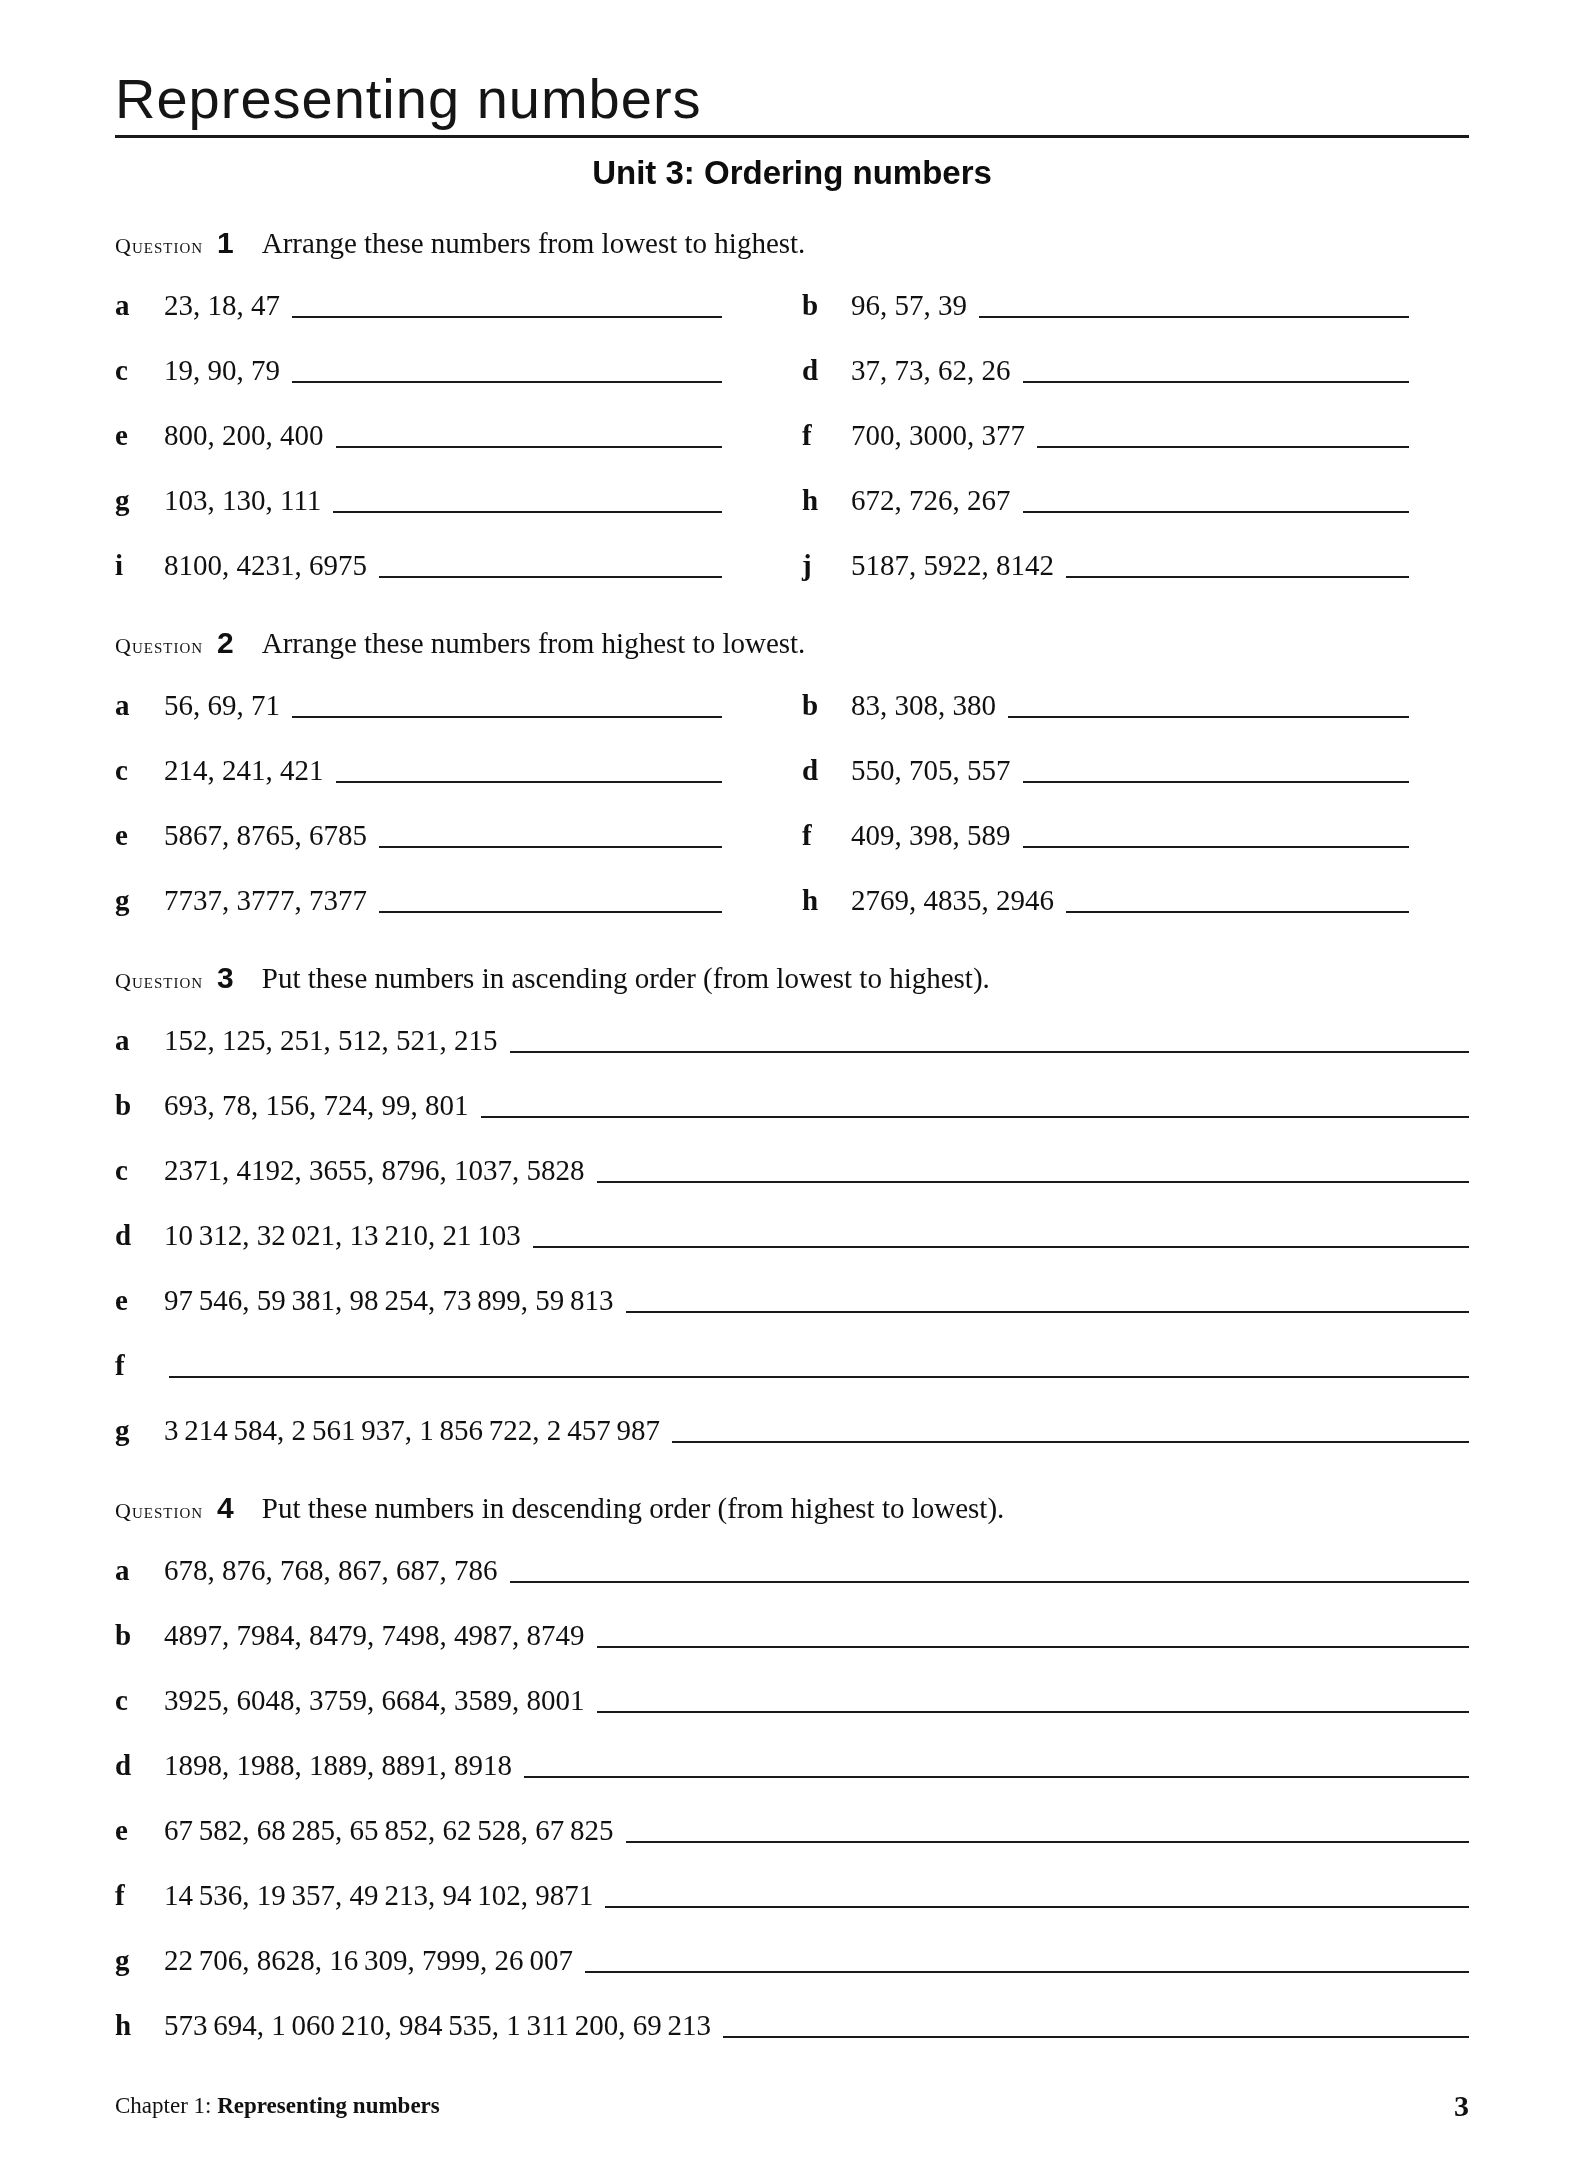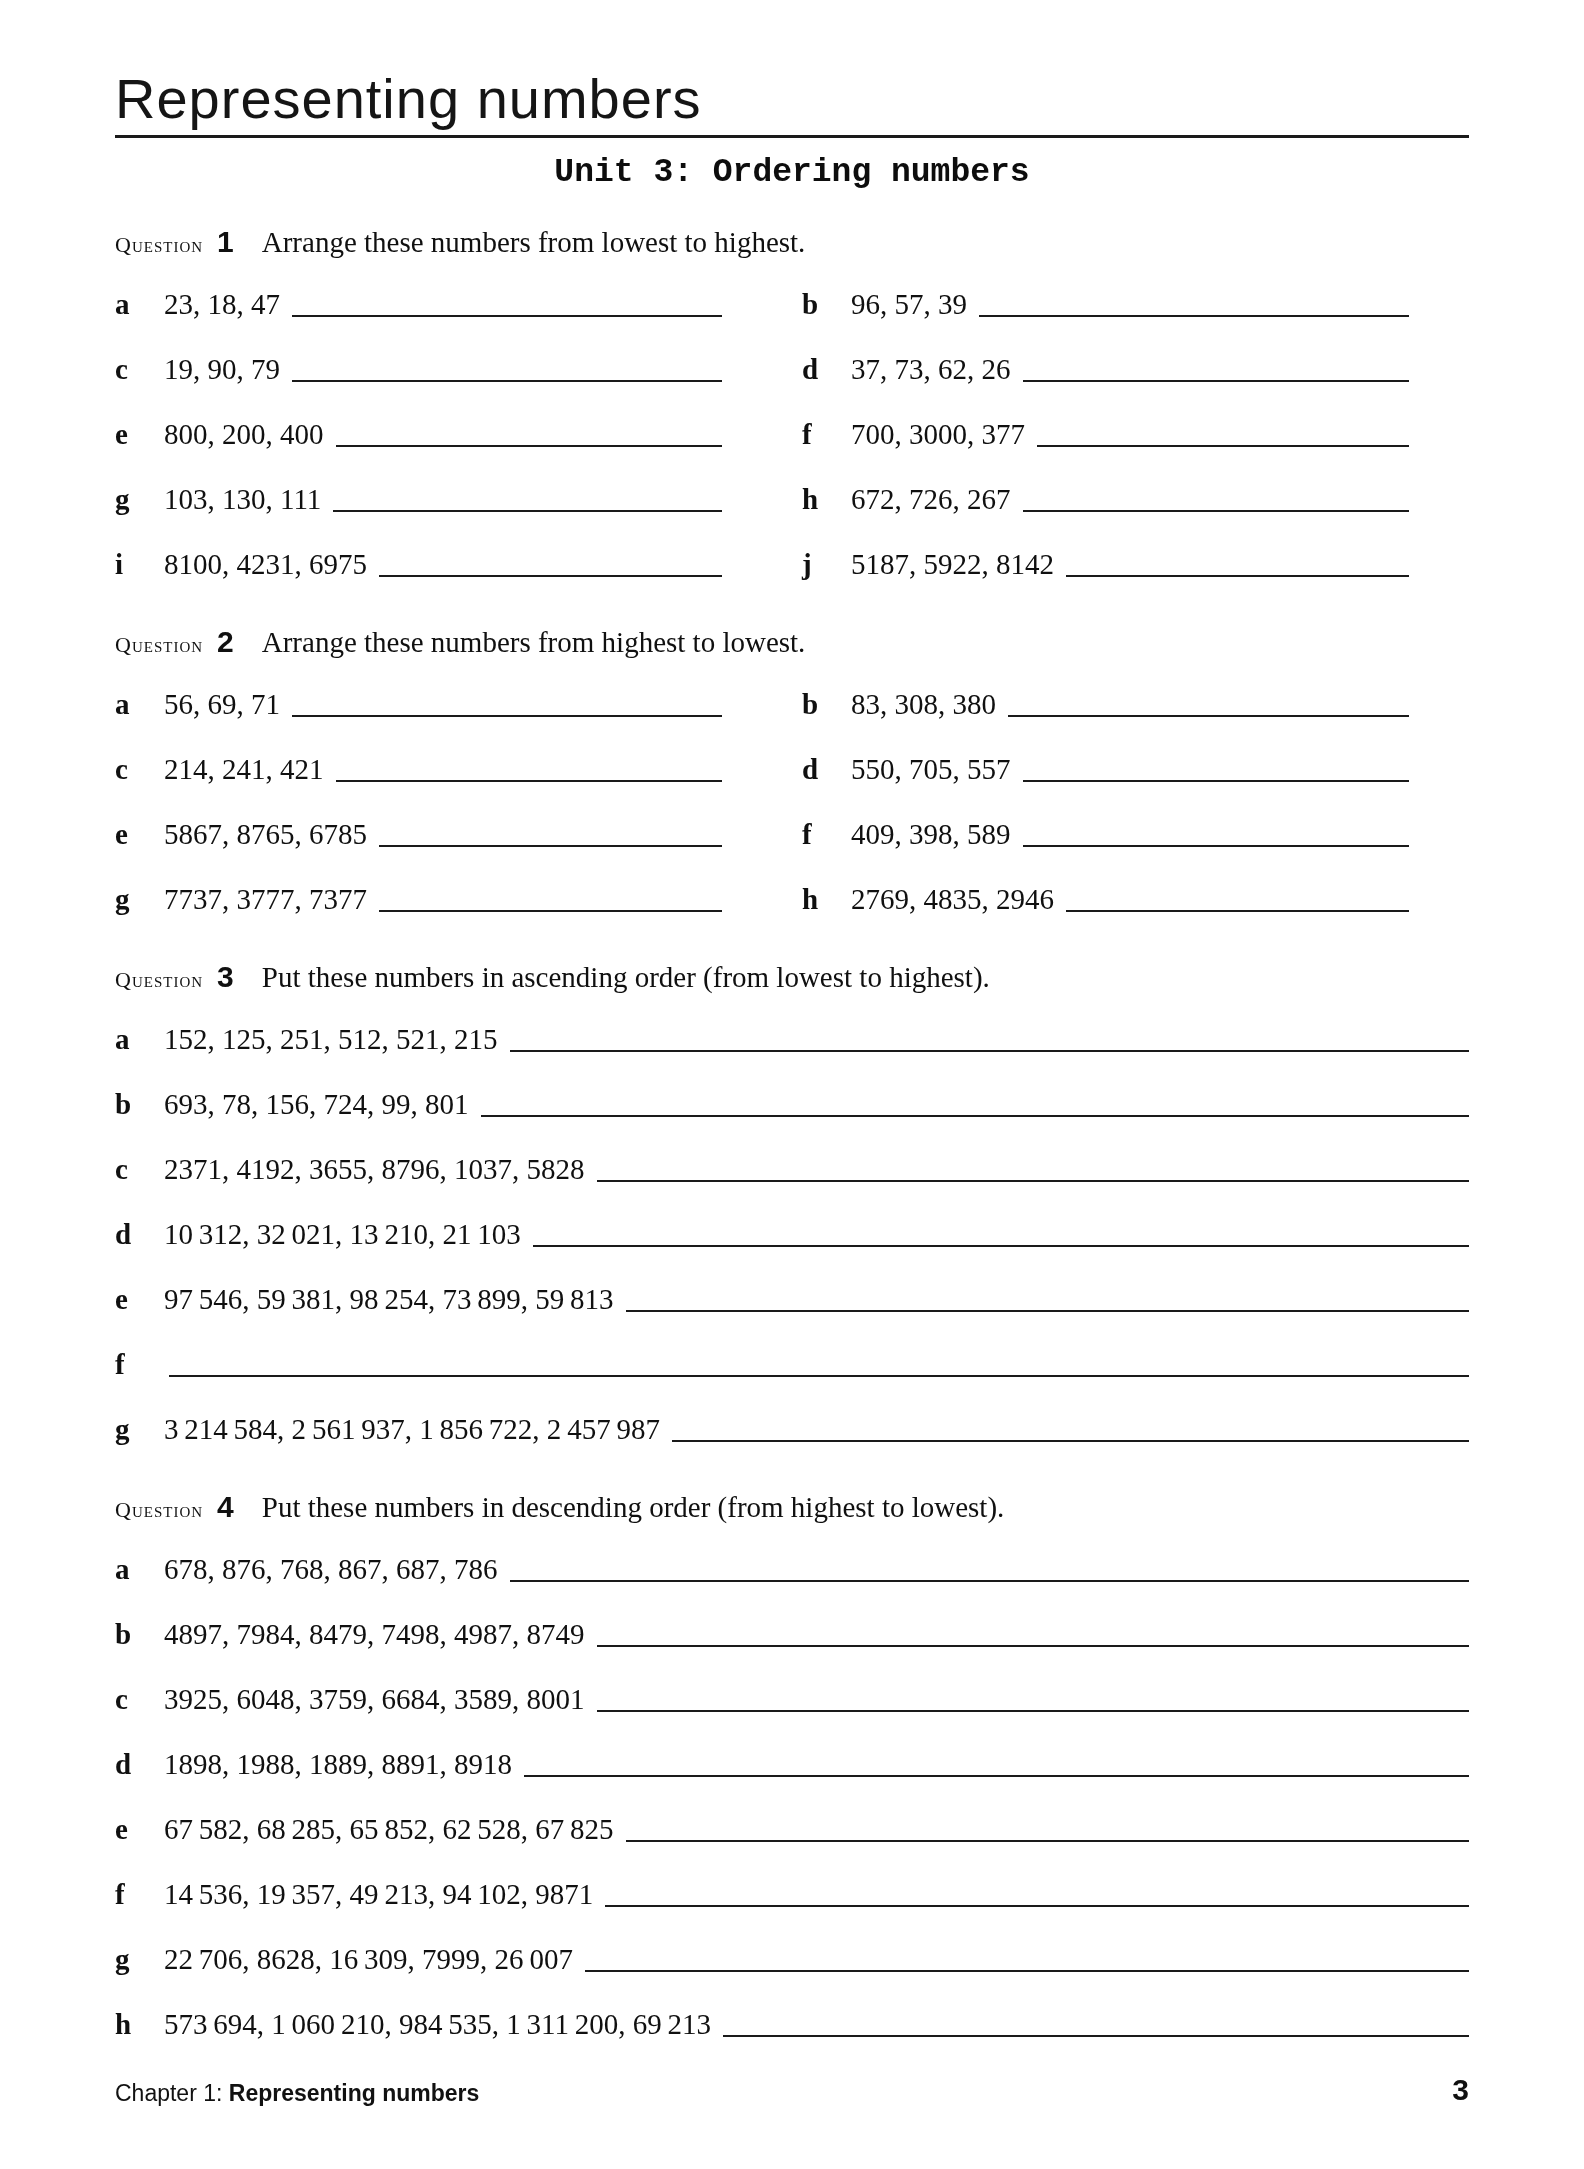--- a/index.html
+++ b/index.html
@@ -12,21 +12,21 @@
   .page { padding:70px 115px 0 115px; box-sizing:border-box; }
 
   
   .title {
     font-family:"Liberation Sans", sans-serif;
     font-weight:400; font-size:56px; letter-spacing:1px;
     line-height:1.05; margin:0; color:#151515;
   }
   .rule { border-bottom:3px solid #1a1a1a; margin-top:6px; }
   .unit {
-    text-align:center; font-family:Liberation Mono, monospace;
+    text-align:center; font-family:Liberation Sans, sans-serif;
     font-weight:700; font-size:33px; margin-top:16px; color:#0d0d0d;
   }
 
   
   .qhead { display:flex; align-items:baseline; margin-top:42px; }
   .qhead.first { margin-top:34px; }
   .qword { font-variant:small-caps; font-size:22px; letter-spacing:1px; }
   .qnum  { font-family:"Liberation Sans", sans-serif; font-weight:700;
            font-size:30px; margin-left:14px; }
   .qprompt { font-size:29px; margin-left:28px; }
@@ -35,22 +35,22 @@
   .items.two  { grid-template-columns:1fr 1fr; column-gap:80px; padding-right:60px; }
   .items.full { grid-template-columns:1fr; }
 
   .item { display:flex; font-size:29px; line-height:38px; }
   .letter { font-weight:700; flex:0 0 42px; }
   .nums { white-space:pre;margin-left:7px; }
   .ansline { flex:1 1 auto; min-width:40px;
              border-bottom:2px solid #1a1a1a; margin:0 0 6px 12px; }
 
   
-  .footer { display:flex; justify-content:space-between; align-items:flex-end;
-            margin-top:30px; font-family:Liberation Sans, sans-serif; }
+  .footer { display:flex; justify-content:space-between; align-items:center;
+            margin-top:45px; font-family:Liberation Serif, serif; }
   .chapter { font-size:23px; color:#111; }
   .chapter b { font-weight:700; }
   .pagenum { font-size:30px; font-weight:700; }
 </style>
 </head>
 <body>
 
 <div class="page">
 
   <h1 class="title">Representing numbers</h1>

